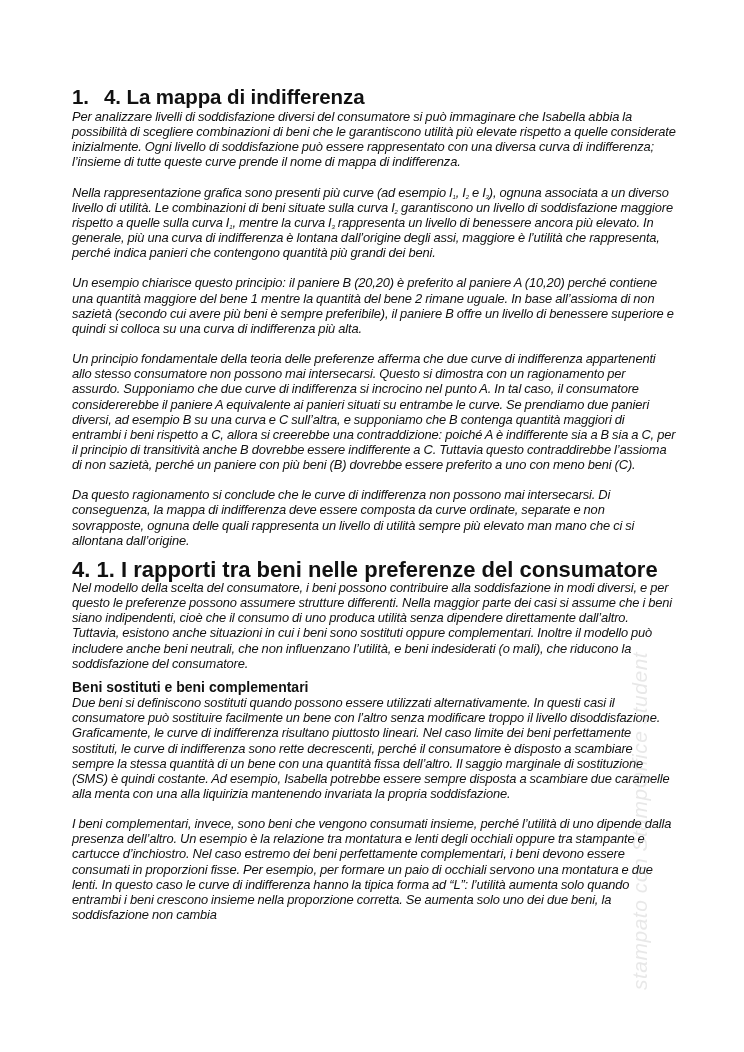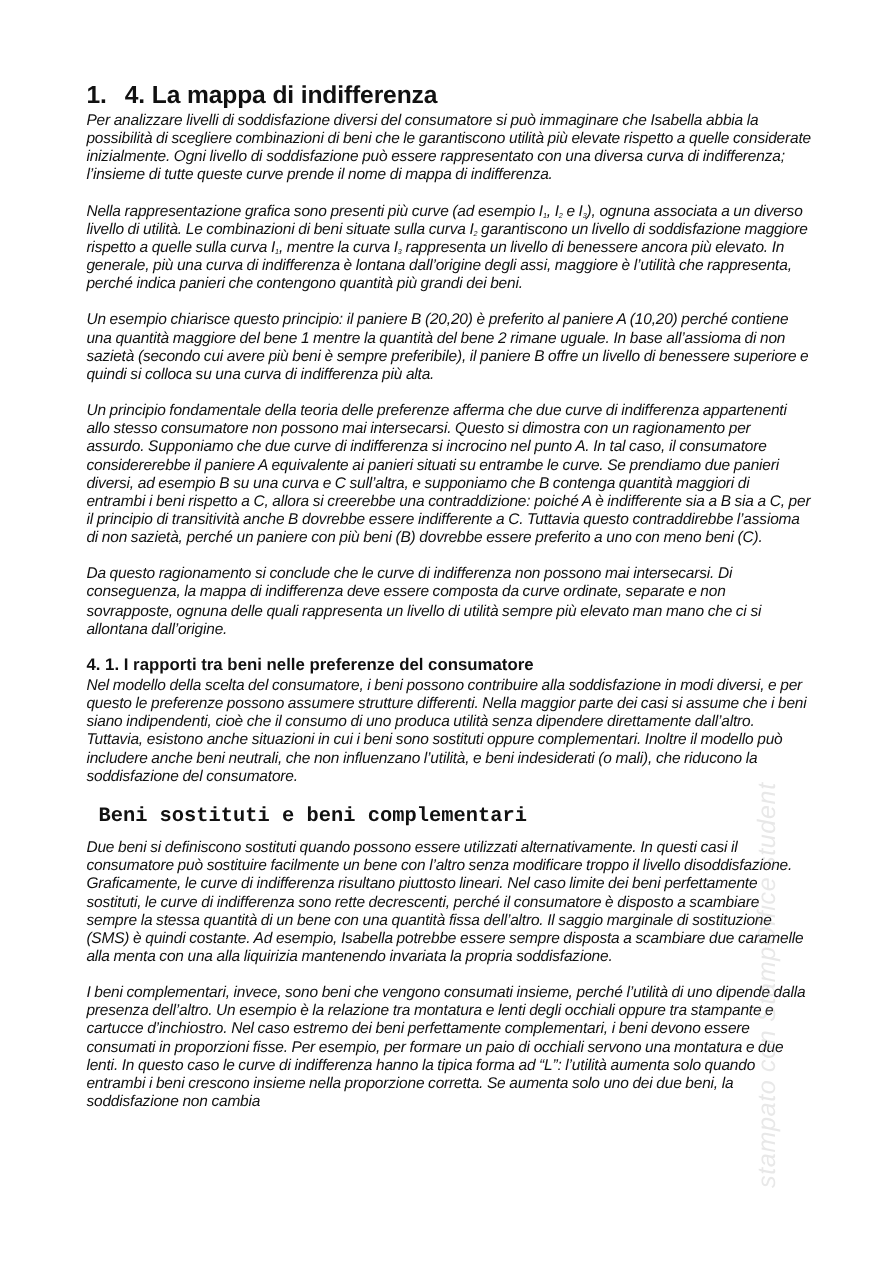--- a/index.html
+++ b/index.html
@@ -11,50 +11,50 @@
       width: 744px;
       height: 1052px;
       position: relative;
       overflow: hidden;
       font-family: "Liberation Sans", sans-serif;
       color: #111111;
     }
     .page {
       position: absolute;
       left: 72px;
-      top: 68px;
+      top: 85px;
       width: 604px;
     }
     h1.title {
       font-family: "Liberation Sans", sans-serif;
       font-weight: bold;
       font-size: 20.5px;
       line-height: 24px;
       margin: 0 0 0 0;
       letter-spacing: -0.1px;
       white-space: nowrap;
     }
     h1.title .num {
       display: inline-block;
       width: 32px;
     }
     h2.subtitle {
       font-family: "Liberation Sans", sans-serif;
       font-weight: bold;
-      font-size: 14px;
+      font-size: 22px;
       line-height: 20px;
       margin: 0;
       white-space: nowrap;
     }
     h3.subhead {
-      font-family: Liberation Mono, monospace;
+      font-family: Liberation Sans, sans-serif;
       font-weight: bold;
-      font-size: 17px;
+      font-size: 14px;
       line-height: 15.2px;
-      margin: 10px;
+      margin: 0;
     }
     p {
       margin: 0;
       font-size: 12.9px;
       line-height: 15.15px;
       letter-spacing: -0.15px;
       word-spacing: -0.3px;
       font-style: italic;
     }
     .gap { height: 15px; }

